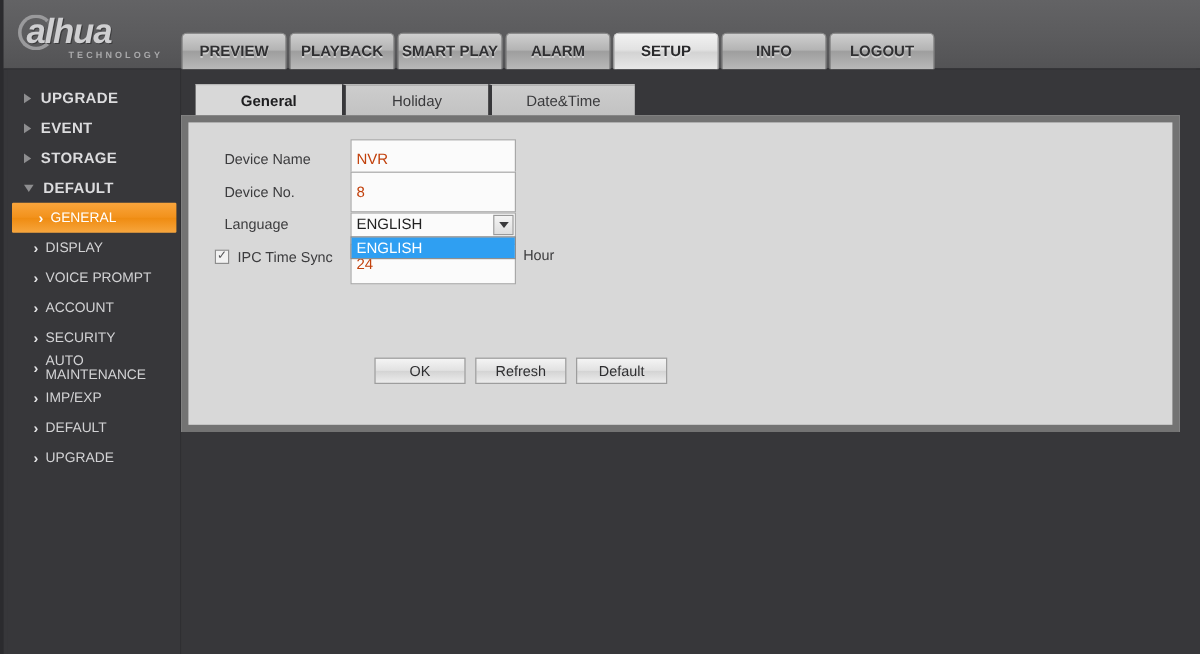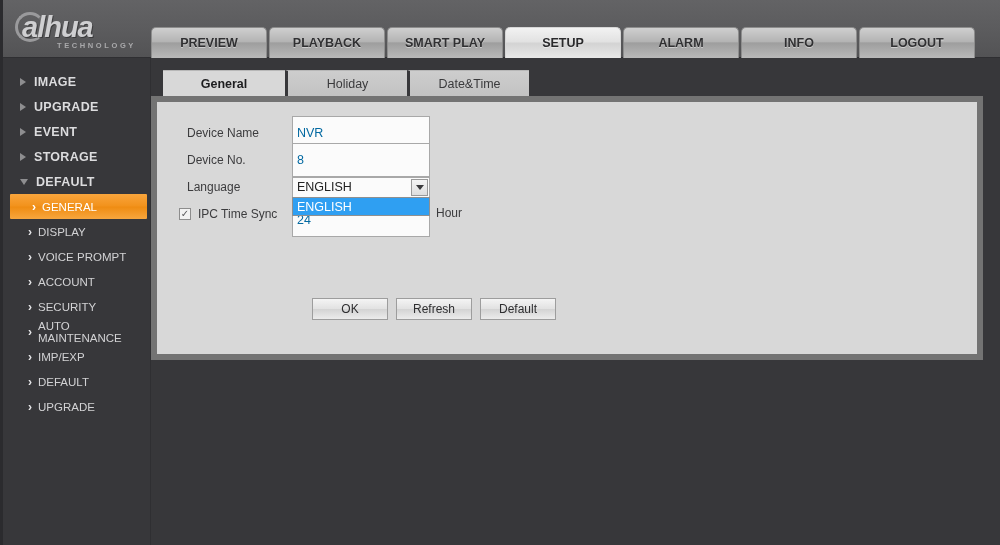--- a/index.html
+++ b/index.html
@@ -50,21 +50,21 @@
     color: #a9a9ab; font-weight: bold; text-align: center;
   }
 
   
   #topnav {
     position: absolute; left: 148px; top: 27px;
     height: 31px;
     display: flex;
   }
   .nav-tab {
-    width: 116px; height: 31px;
+    width: 88px; height: 31px;
     margin-right: 2px;
     display: flex; align-items: center; justify-content: center;
     font-size: 12.5px; font-weight: bold;
     color: #303032;
     background: linear-gradient(180deg, #cfcfcf 0%, #b4b4b4 45%, #9e9e9e 50%, #b9b9b9 100%);
     border: 1px solid #8d8d8d;
     border-bottom: none;
     border-radius: 5px 5px 0 0;
     cursor: pointer;
     text-shadow: 0 1px 0 rgba(255,255,255,0.45);
@@ -170,21 +170,21 @@
   }
   .f-label {
     font-size: 12px; color: #3c3c3e;
     width: 105px;
   }
   .txt {
     width: 138px; height: 21px;
     background: #fbfbfb;
     border: 1px solid #a8a8a8;
     font-size: 12.5px;
-    color: #0369a1;
+    color: #c2410c;
     padding: 16px 4px;
     font-family: "Liberation Sans", sans-serif;
     outline: none;
   }
   .sel-box {
     position: relative;
     width: 138px; height: 21px;
     background: #fbfbfb;
     border: 1px solid #a8a8a8;
     display: flex; align-items: center;
@@ -264,32 +264,28 @@
     <div id="logo">
       <div class="logo-mark"></div>
       <div class="logo-word">alhua</div>
       <div class="logo-sub">TECHNOLOGY</div>
     </div>
 
     <div id="topnav">
       <div class="nav-tab">PREVIEW</div>
       <div class="nav-tab">PLAYBACK</div>
       <div class="nav-tab">SMART PLAY</div>
+      <div class="nav-tab">ALARM</div>
       <div class="nav-tab active">SETUP</div>
-      <div class="nav-tab">ALARM</div>
       <div class="nav-tab">INFO</div>
       <div class="nav-tab">LOGOUT</div>
     </div>
   </div>
 
   <div id="sidebar">
-    <div class="side-group">
-      <span class="tri-right"></span>
-      <span>IMAGE</span>
-    </div>
     <div class="side-group">
       <span class="tri-right"></span>
       <span>UPGRADE</span>
     </div>
     <div class="side-group">
       <span class="tri-right"></span>
       <span>EVENT</span>
     </div>
     <div class="side-group">
       <span class="tri-right"></span>

